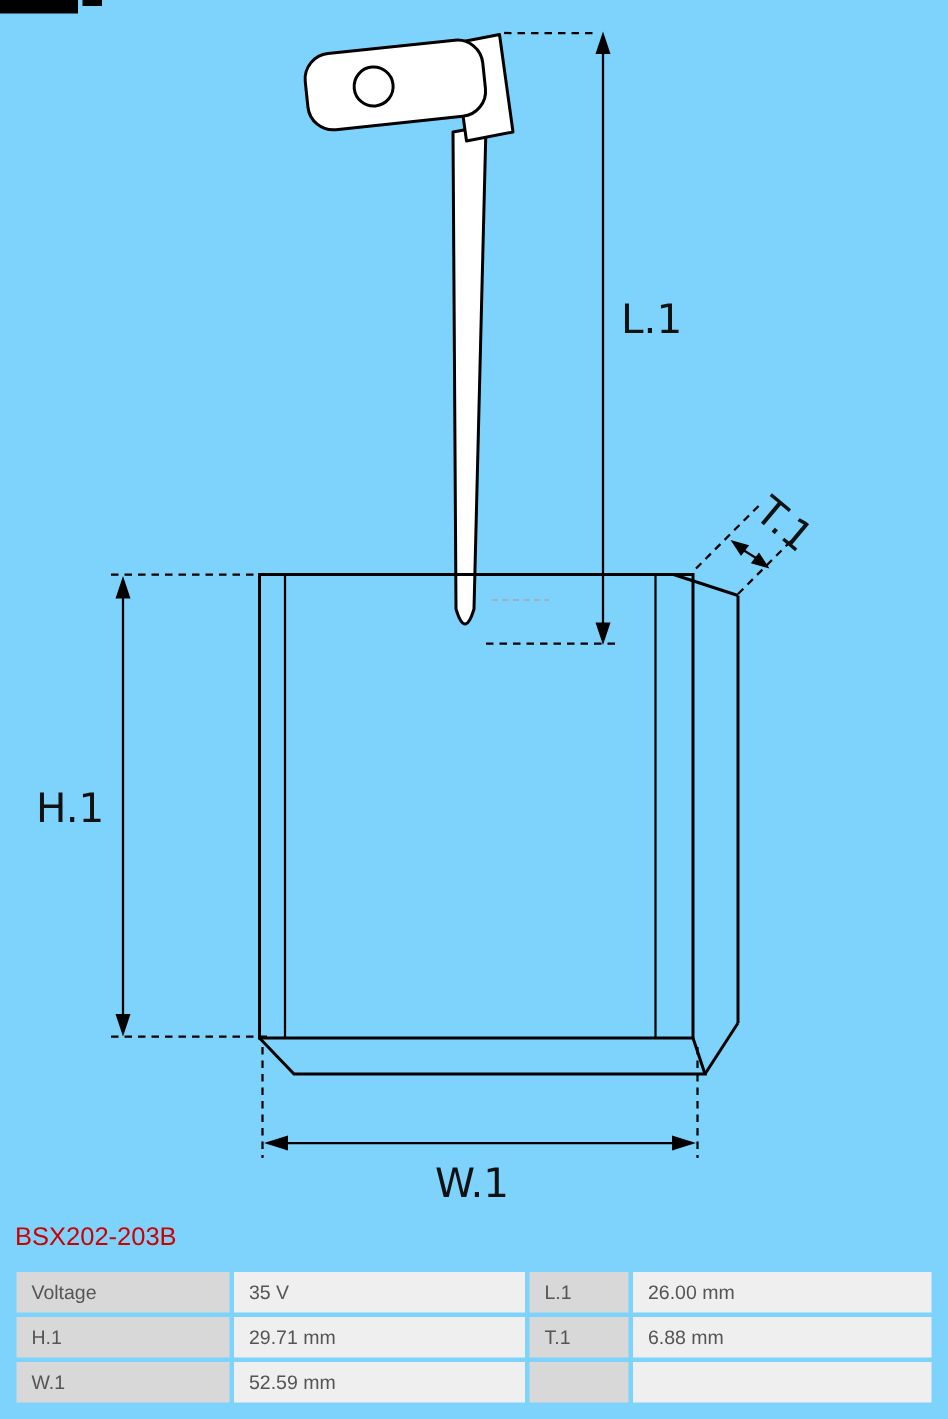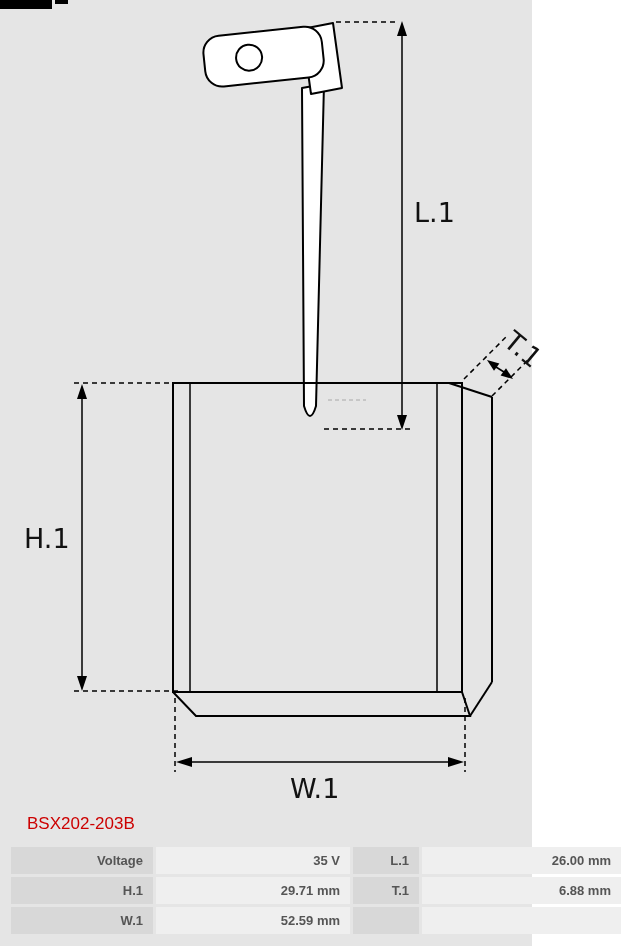--- a/index.html
+++ b/index.html
@@ -2,50 +2,48 @@
 <html><head>
 <meta charset="utf-8">
 <style>
   * { margin:0; padding:0; box-sizing:border-box; }
   html,body { background:#ffffff; }
   body {
     width:632px; height:946px;
     font-family:"Liberation Sans", sans-serif;
     overflow:hidden;
   }
-  .page { width:532px; height:946px; background:#e5e5e5; }
+  .page { width:632px; height:946px; background:#7dd3fc; }
   svg text {
     font-family:"DejaVu Sans", sans-serif;
     fill:#111;
   }
   .dim-label { font-size:27px; }
   .part-number {
     color:#cc0000;
     font-size:17px;
     font-weight:500;
-    padding:6px 0 10px 27px;
+    padding:6px 0 10px 10px;
     font-family:"Liberation Sans", sans-serif;
   }
   table.spec {
     border-collapse:separate;
     border-spacing:3px;
     margin:0 8px;
     width:616px;
     table-layout:fixed;
     font-size:13px;
     color:#555;
   }
   table.spec td {
     height:27px;
     padding:0 10px;
-    text-align:right;
     vertical-align:middle;
     overflow:hidden;
     white-space:nowrap;
-    font-weight:bold;
   }
   td.lbl { background:#d8d8d8; }
   td.val { background:#efefef; }
 </style>
 </head>
 <body>
 
 <div class="page">
 
   

